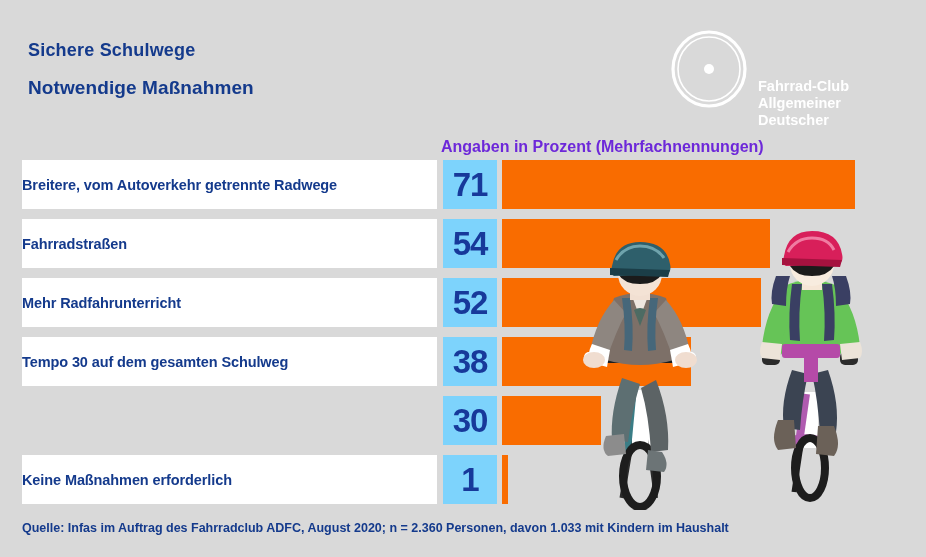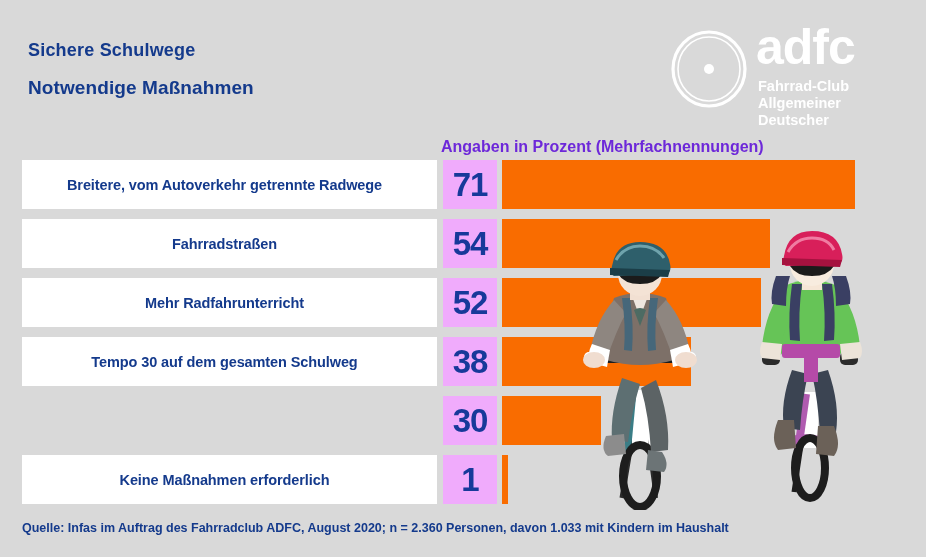--- a/index.html
+++ b/index.html
@@ -43,30 +43,30 @@
     position:absolute;left:441px;top:138px;
     font-size:16px;font-weight:bold;color:#6d28d9;
   }
 
   
   .rows{position:absolute;left:0;top:160px;width:926px;}
   .row{position:relative;height:49px;margin-bottom:10px;}
   .label-box{
     position:absolute;left:22px;top:0;width:415px;height:49px;
     background:#ffffff;
-    display:flex;align-items:center;justify-content:center;
+    display:flex;align-items:center;justify-content:flex-start;
     box-sizing:border-box;padding-right:10px;
   }
   .label-text{
     font-size:14.5px;font-weight:bold;color:#143a8c;
     white-space:nowrap;letter-spacing:-.1px;
   }
   .value-box{
     position:absolute;left:443px;top:0;width:54px;height:49px;
-    background:#f0abfc;
+    background:#7dd3fc;
     display:flex;align-items:center;justify-content:center;
   }
   .value-text{
     font-size:33px;font-weight:bold;color:#17399a;
     line-height:1;letter-spacing:-1px;
   }
   .bar{
     position:absolute;left:502px;top:0;height:49px;
     background:#f96c00;
   }
@@ -91,21 +91,20 @@
 
   <div class="title">Sichere Schulwege</div>
   <div class="subtitle">Notwendige Maßnahmen</div>
 
   <div class="logo">
     <svg class="logo-wheel" viewBox="0 0 82 82">
       <ellipse cx="41" cy="41" rx="36" ry="37" fill="none" stroke="#ffffff" stroke-width="3.2"></ellipse>
       <ellipse cx="41" cy="41" rx="31" ry="32" fill="none" stroke="#ffffff" stroke-width="1.6"></ellipse>
       <circle cx="41" cy="41" r="5" fill="#ffffff"></circle>
     </svg>
-    <div class="logo-word">adfc</div>
     <div class="logo-sub">
       <div>Fahrrad-Club</div>
       <div>Allgemeiner Deutscher</div>
     </div>
   </div>
 
   <div class="note">Angaben in Prozent (Mehrfachnennungen)</div>
 
   <div class="rows" id="rows">
       <div class="row">

